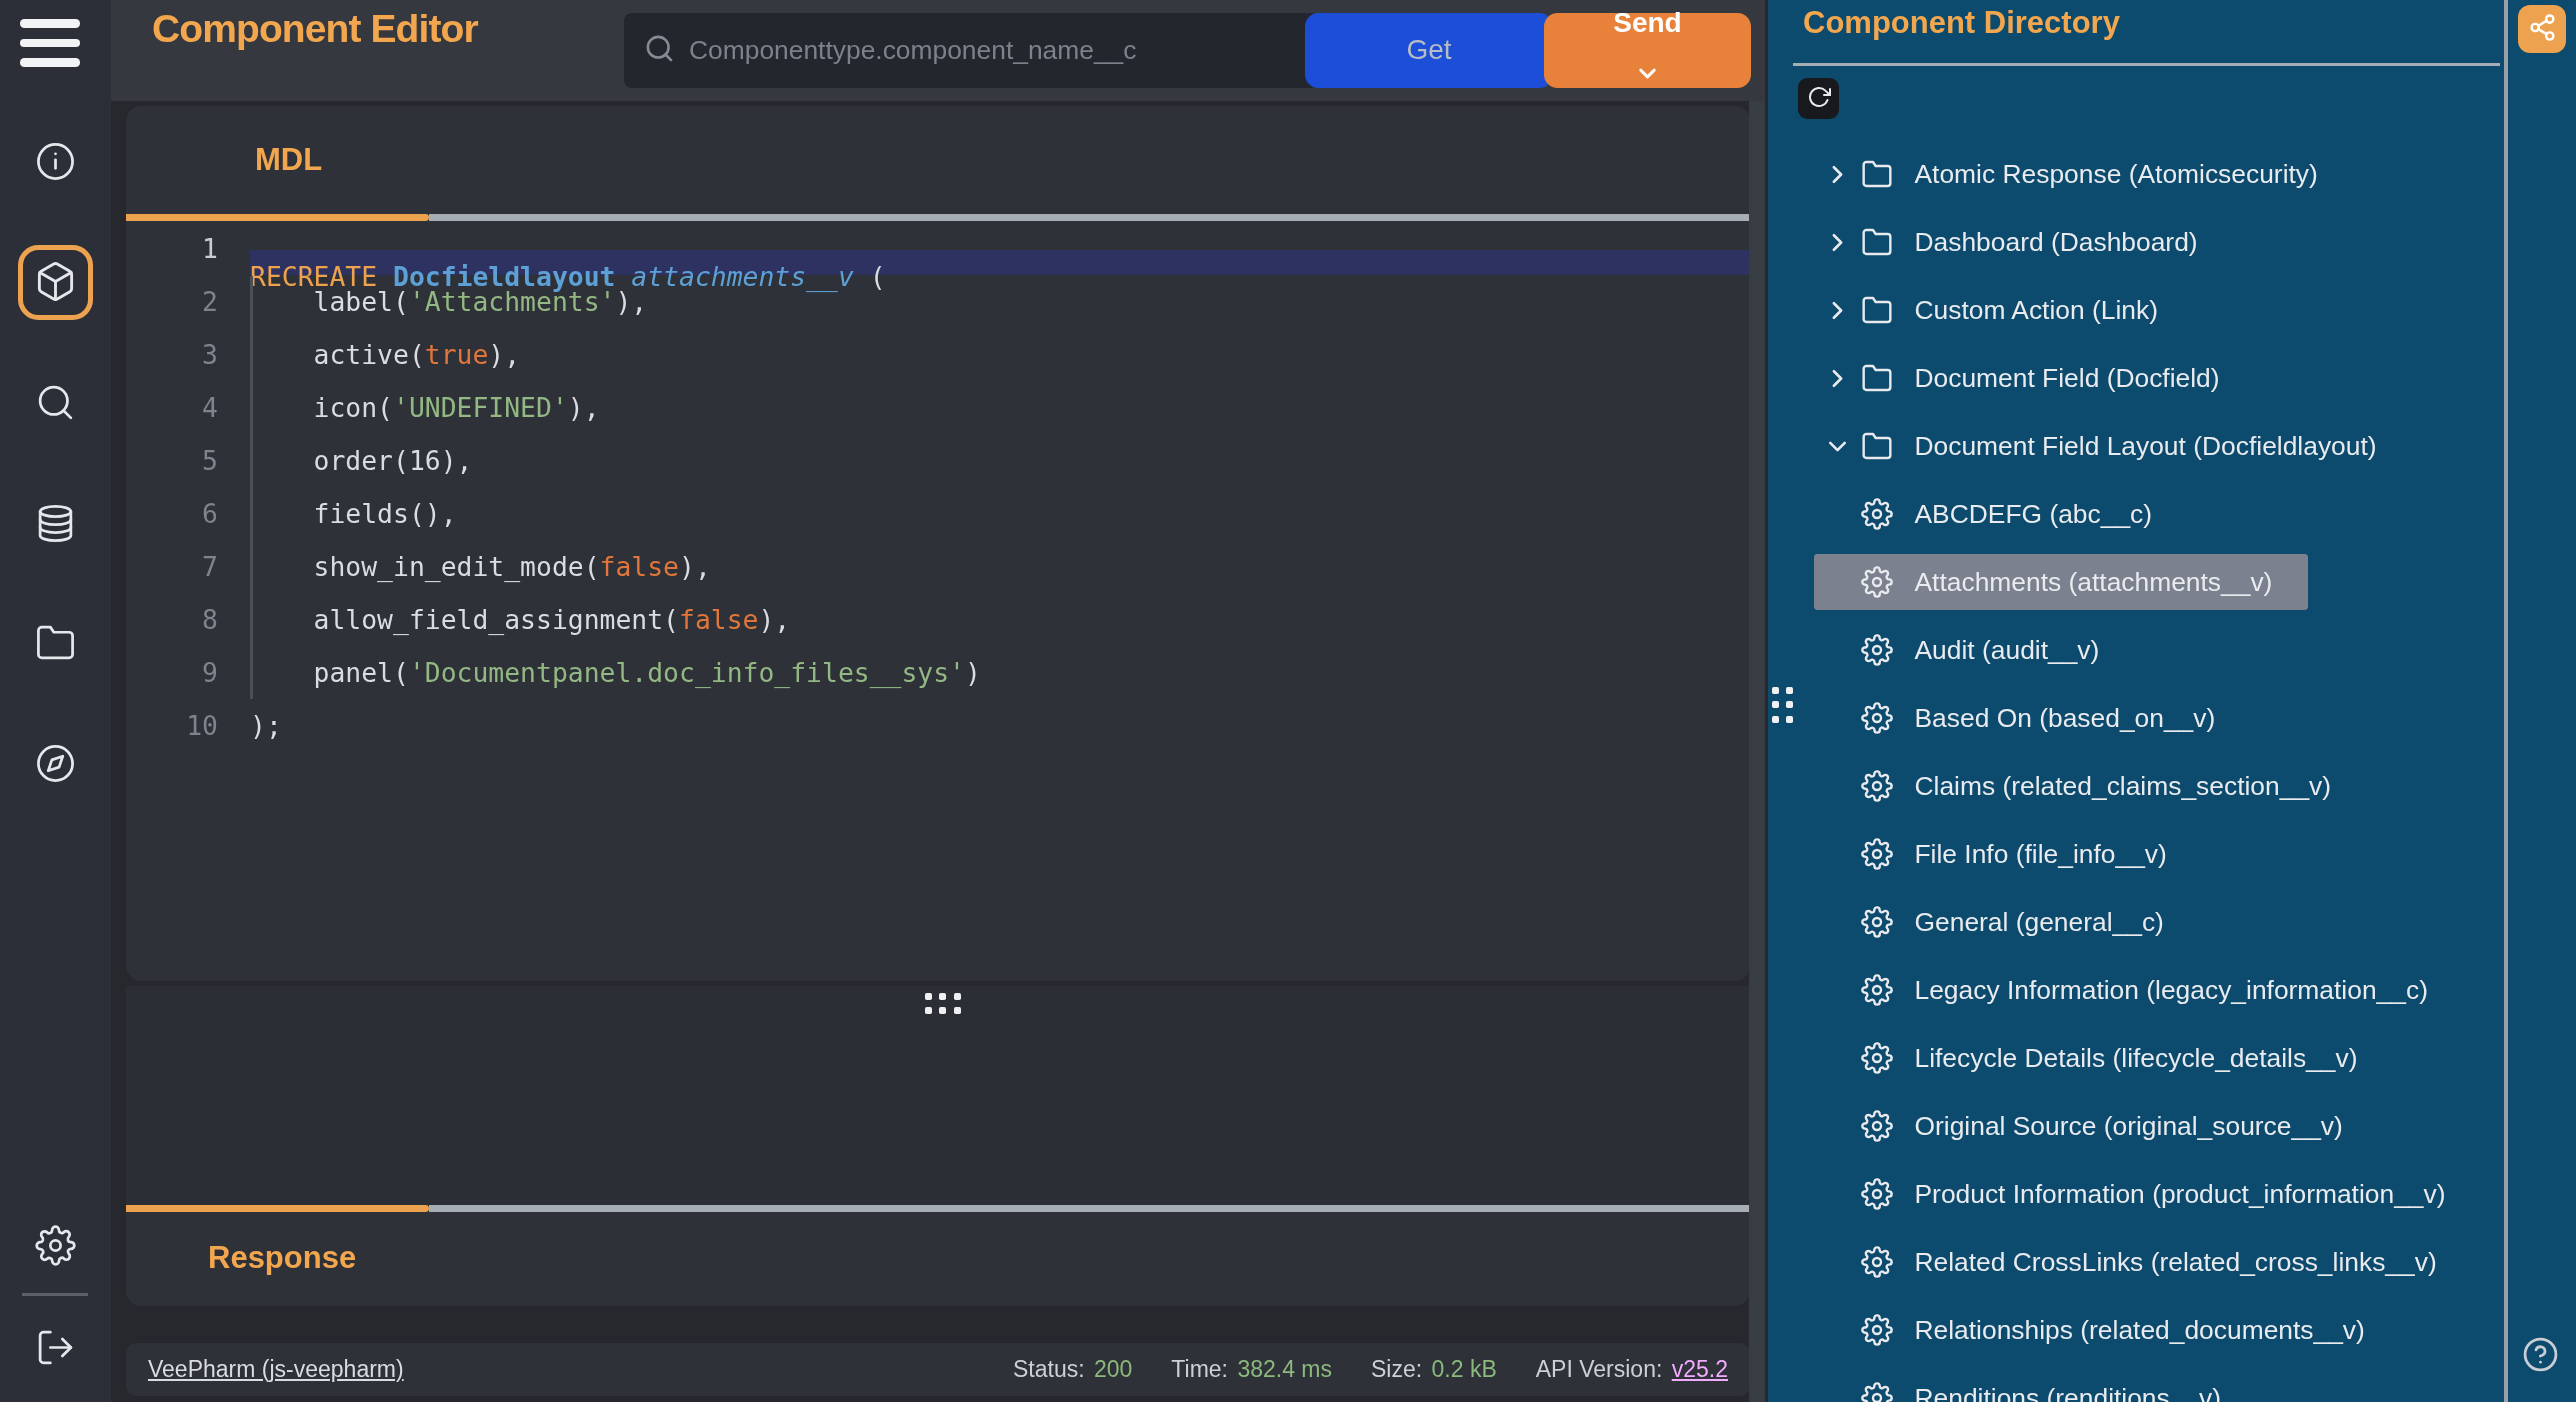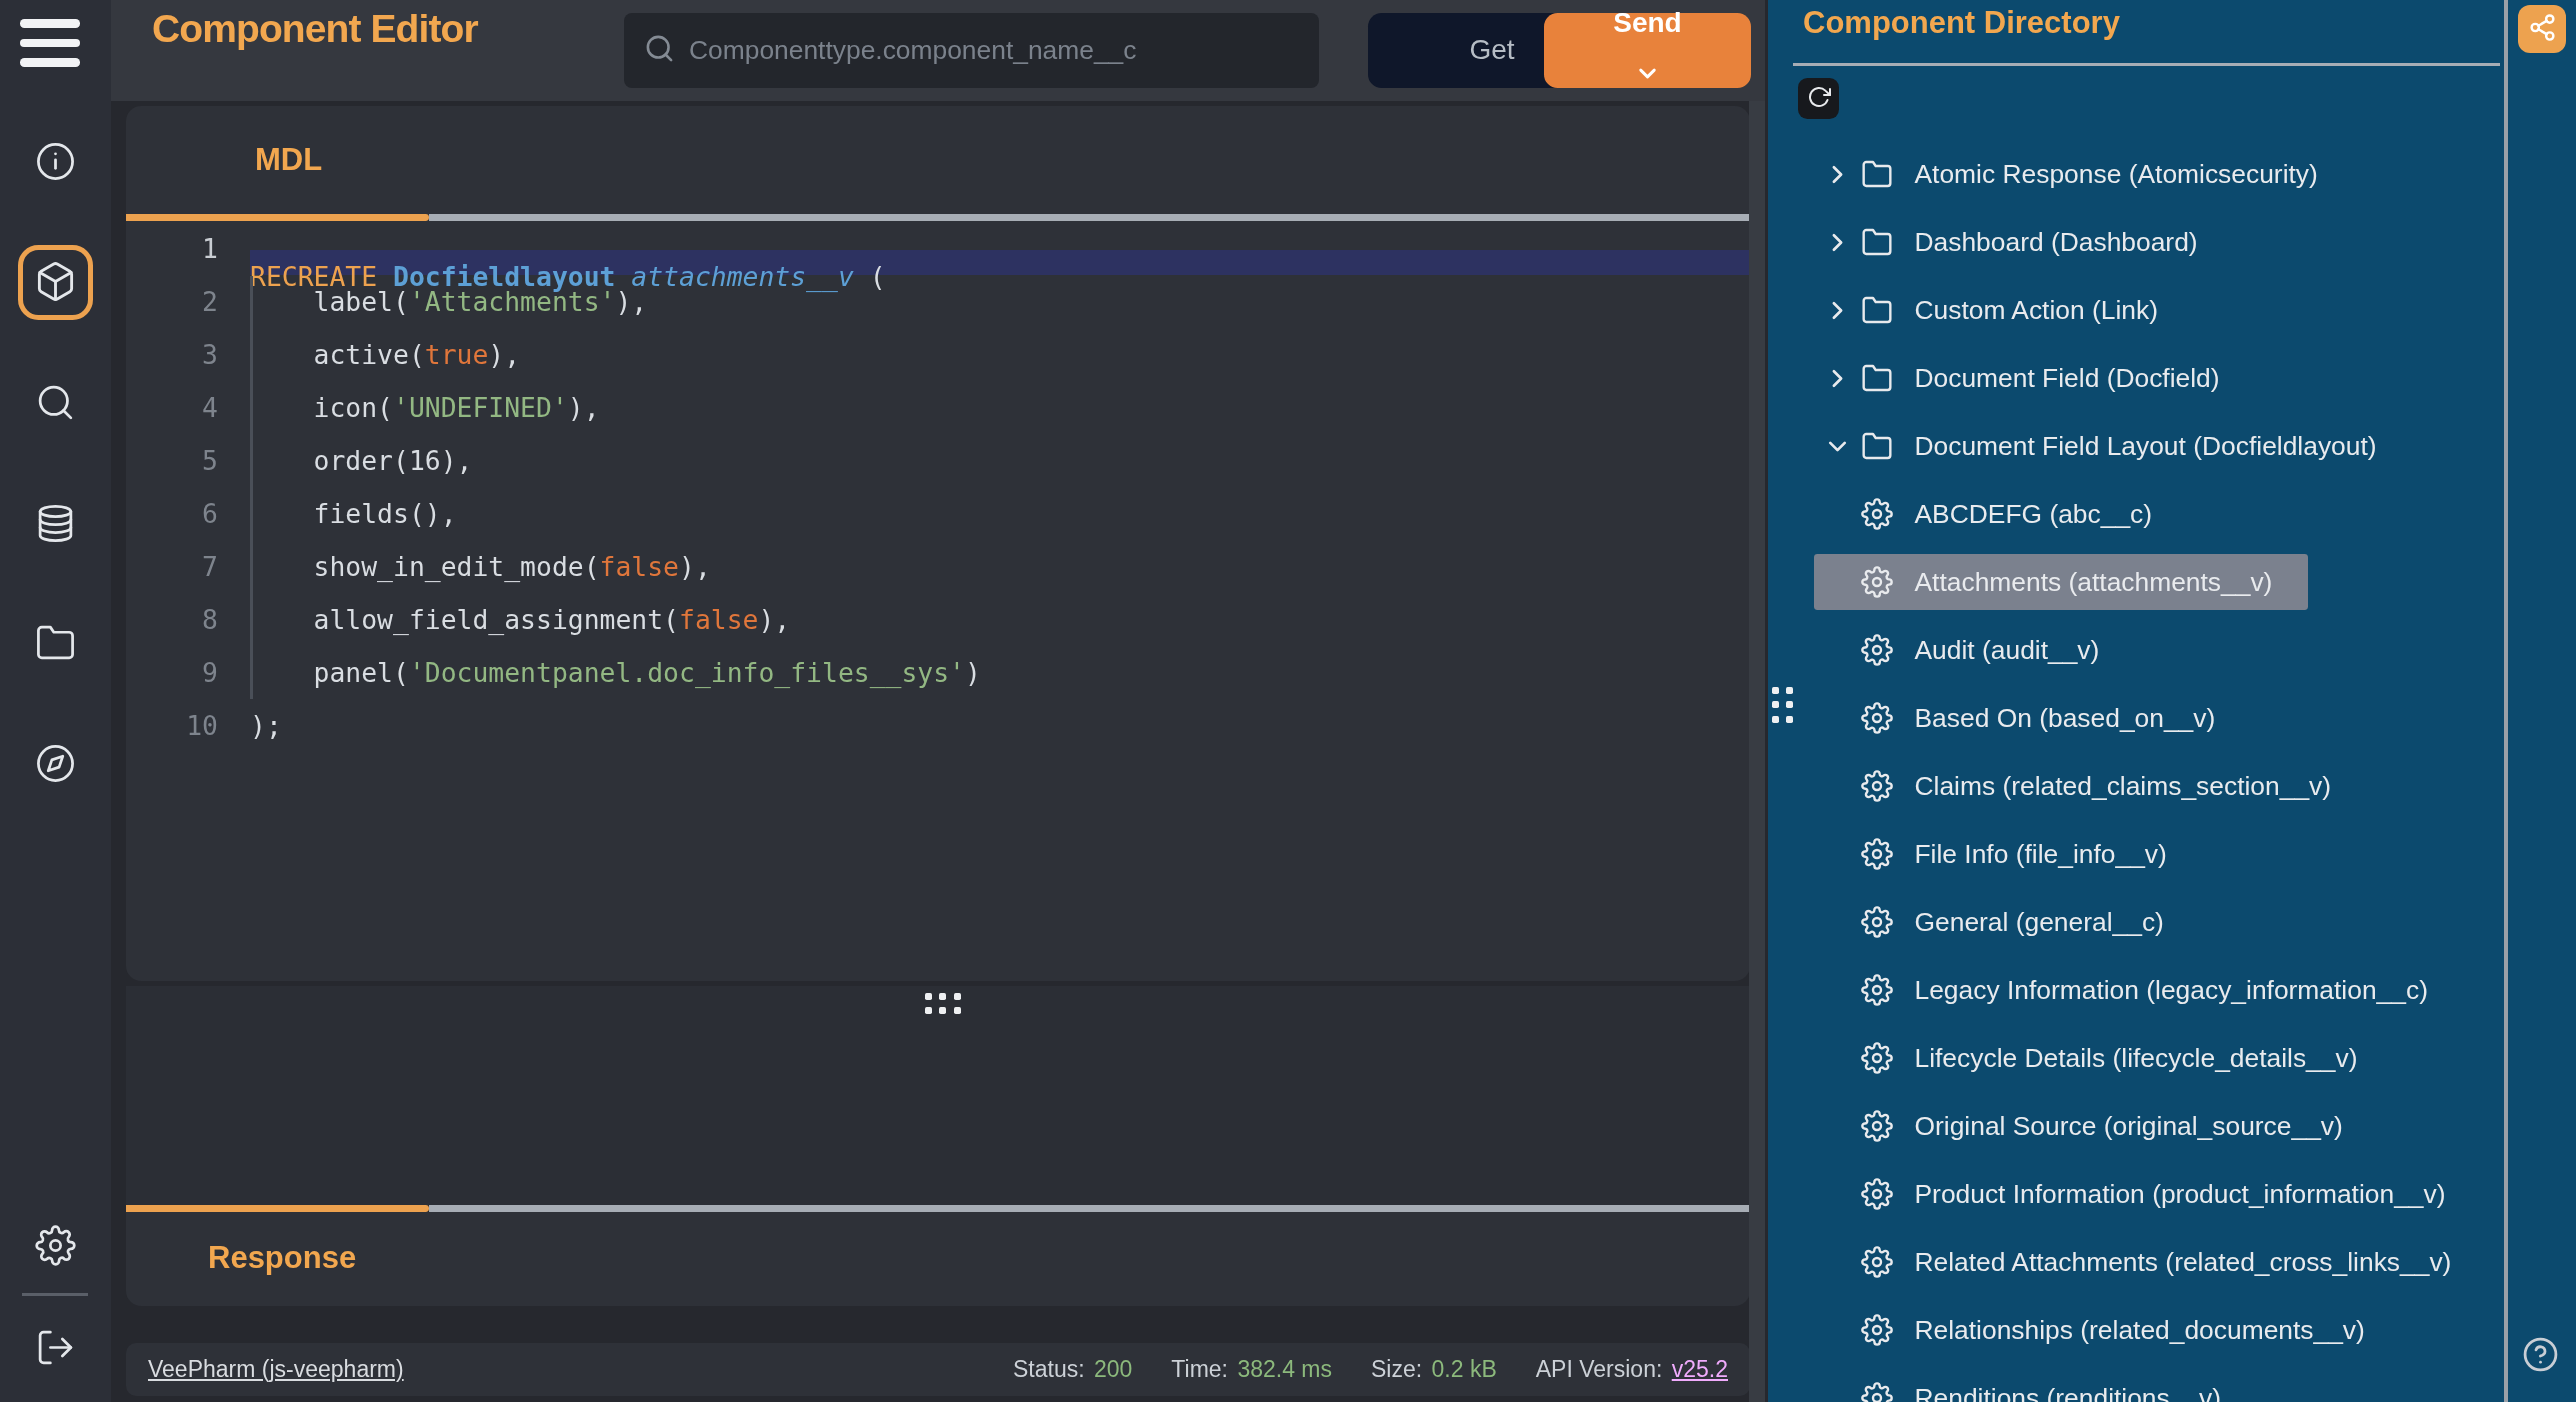--- a/index.html
+++ b/index.html
@@ -17,21 +17,21 @@
   .side-div { position:absolute; left:22px; top:1293px; width:66px; height:2.6px; background:#5a5f68; }
 
   
   .topbar { position:absolute; left:111px; top:0; width:1654px; height:101px; background:#35383f; }
   .app-title { position:absolute; left:41px; top:6.8px; font-size:39px; font-weight:bold; color:#f2a74f; letter-spacing:-0.9px; }
   .search-wrap { position:absolute; left:513px; top:12.8px; width:695px; height:75px; background:#23262c; border-radius:8px; display:flex; align-items:center; padding:0 20.4px; gap:13.6px; }
   .search-wrap svg { width:31px; height:31px; color:#848b94; flex:none; }
   .search-wrap input { flex:1; background:transparent; border:none; outline:none; color:#d5d9de; font-size:26.4px; font-family:"Liberation Sans", sans-serif; }
   .search-wrap input::placeholder { color:#7b828c; }
   .btn { position:absolute; top:12.8px; height:75px; border:none; border-radius:13.6px; font-size:28px; font-family:"Liberation Sans", sans-serif; cursor:pointer; }
-  .btn-get { left:1257px; width:248px; background:#0f172a; color:#b6bdc5; }
+  .btn-get { left:1194px; width:248px; background:#1d4ed8; color:#b6bdc5; }
   .btn-send { left:1433px; width:207px; background:#e8823b; color:#ffffff; font-weight:bold; display:flex; align-items:center; justify-content:center; gap:20.4px;flex-direction:column; }
   .btn-send svg { width:27px; height:27px; }
 
   
   .editor-card { position:absolute; left:126px; top:106px; width:1624px; height:875px; background:#2e3138; border-radius:15.3px; overflow:hidden; }
   .tab-row { position:relative; height:108px; }
   .tab-label { position:absolute; left:129px; top:36px; font-size:31px; font-weight:bold; color:#f2a74f; cursor:pointer; }
   .hdivider { display:flex; height:6.8px; }
   .hdivider .seg-orange { width:303px; background:#eda24f; border-radius:0 3.4px 3.4px 0; }
   .hdivider .seg-gray { flex:1; background:#a7adb5; }
@@ -597,21 +597,21 @@
             </svg>
       
     </span>
     <span class="ticon">
       
       <svg class="icon-gear" viewBox="0 0 24 24" fill="none" stroke="currentColor" stroke-width="1.8" stroke-linecap="round" stroke-linejoin="round">
               <circle cx="12" cy="12" r="3"></circle>
               <path d="M19.4 15a1.65 1.65 0 0 0 .33 1.82l.06.06a2 2 0 0 1 0 2.83 2 2 0 0 1-2.83 0l-.06-.06a1.65 1.65 0 0 0-1.82-.33 1.65 1.65 0 0 0-1 1.51V21a2 2 0 0 1-2 2 2 2 0 0 1-2-2v-.09A1.65 1.65 0 0 0 9 19.4a1.65 1.65 0 0 0-1.82.33l-.06.06a2 2 0 0 1-2.83 0 2 2 0 0 1 0-2.83l.06-.06a1.65 1.65 0 0 0 .33-1.82 1.65 1.65 0 0 0-1.51-1H3a2 2 0 0 1-2-2 2 2 0 0 1 2-2h.09A1.65 1.65 0 0 0 4.6 9a1.65 1.65 0 0 0-.33-1.82l-.06-.06a2 2 0 0 1 0-2.83 2 2 0 0 1 2.83 0l.06.06a1.65 1.65 0 0 0 1.82.33H9a1.65 1.65 0 0 0 1-1.51V3a2 2 0 0 1 2-2 2 2 0 0 1 2 2v.09a1.65 1.65 0 0 0 1 1.51 1.65 1.65 0 0 0 1.82-.33l.06-.06a2 2 0 0 1 2.83 0 2 2 0 0 1 0 2.83l-.06.06a1.65 1.65 0 0 0-.33 1.82V9a1.65 1.65 0 0 0 1.51 1H21a2 2 0 0 1 2 2 2 2 0 0 1-2 2h-.09a1.65 1.65 0 0 0-1.51 1z"></path>
             </svg>
     </span>
-    <span class="tlabel">Related Attachments (related_cross_links__v)</span>
+    <span class="tlabel">Related CrossLinks (related_cross_links__v)</span>
   </div>
 
   <div class="tree-row component">
 
     <span class="chev">
       <svg class="icon-chevron-right" viewBox="0 0 24 24" fill="none" stroke="currentColor" stroke-width="2.2" stroke-linecap="round" stroke-linejoin="round">
               <polyline points="9 18 15 12 9 6"></polyline>
             </svg>
       
     </span>

